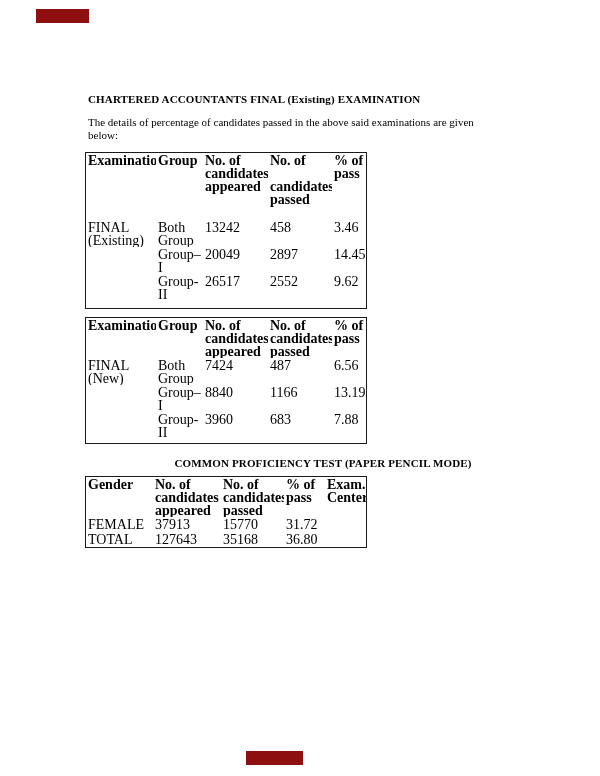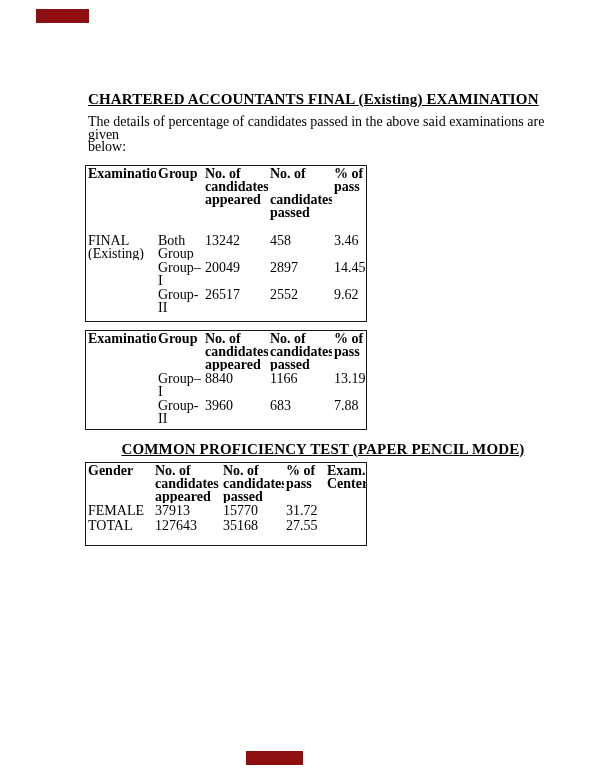--- a/index.html
+++ b/index.html
@@ -20,29 +20,28 @@
   .redaction.top    { left: 36px;  top: 9px;   width: 53px; height: 14px; }
   .redaction.bottom { left: 246px; top: 751px; width: 57px; height: 14px; }
 
   .content {
     position: absolute;
     left: 88px;
     top: 93px;
     width: 470px;
   }
   .heading {
-    font-size: 15px;
+    font-size: 11px;
     line-height: 13px;
     font-weight: bold;
-    text-decoration: underline;
     letter-spacing: 0.15px;
     margin: 0;
   }
   .intro {
-    font-size: 14px;
+    font-size: 11px;
     line-height: 12.5px;
     margin: 10px 0 0 0;
     white-space: pre-line;
   }
   .h2 { margin-top: 10px; }
   .h3 { margin-top: 13px; text-align: center; }
 
   table.doc {
     border-collapse: collapse;
     table-layout: fixed;
@@ -59,21 +58,21 @@
     white-space: pre-line;
     overflow: hidden;
   }
   table.doc th { font-weight: bold; }
   .t1 { margin-top: 11px; }
   .t2 { margin-top: 8px; }
   .t3 { margin-top: 6px; width: 282px; }
   .t1 thead th { padding-bottom: 14px; }
   .t1 tbody tr:last-child td { padding-bottom: 7px; }
   .t2 tbody tr:last-child td { padding-bottom: 4px; }
-  .t3 tbody tr:last-child td { padding-bottom: 12px; }
+  .t3 tbody tr:last-child td { padding-bottom: 0; }
   .t3 td { line-height: 14px; }
 
   
   .tw .c1 { width: 67px; } .tw .c2 { width: 44px; }
   .tw .c3 { width: 62px; } .tw .c4 { width: 61px; }
   .tw .c5 { width: auto; }
   
   .t3 .c1 { width: 64px; margin-left: 44px; } .t3 .c2 { width: 65px; }
   .t3 .c3 { width: 60px; } .t3 .c4 { width: 38px; }
   .t3 .c5 { width: auto; }
@@ -146,20 +145,28 @@
 appeared</th>
           <th class="c4">No. of
 candidates
 passed</th>
           <th class="c5">% of
 pass</th>
         </tr>
       </thead>
       <tbody>
         <tr>
+          <td class="c1">FINAL (New)</td>
+          <td class="c2">Both
+Group</td>
+          <td class="c3">7424</td>
+          <td class="c4">487</td>
+          <td class="c5">6.56</td>
+        </tr>
+        <tr>
           <td class="c1"></td>
           <td class="c2">Group–
 I</td>
           <td class="c3">8840</td>
           <td class="c4">1166</td>
           <td class="c5">13.19</td>
         </tr>
         <tr>
           <td class="c1"></td>
           <td class="c2">Group-
@@ -194,21 +201,21 @@
           <td class="c1">FEMALE</td>
           <td class="c2">37913</td>
           <td class="c3">15770</td>
           <td class="c4">31.72</td>
           <td class="c5"></td>
         </tr>
         <tr>
           <td class="c1">TOTAL</td>
           <td class="c2">127643</td>
           <td class="c3">35168</td>
-          <td class="c4">27.55</td>
+          <td class="c4">36.80</td>
           <td class="c5"></td>
         </tr>
       </tbody>
     </table>
 
   </div>
 
   <div class="redaction bottom"></div>
 </div>
 

